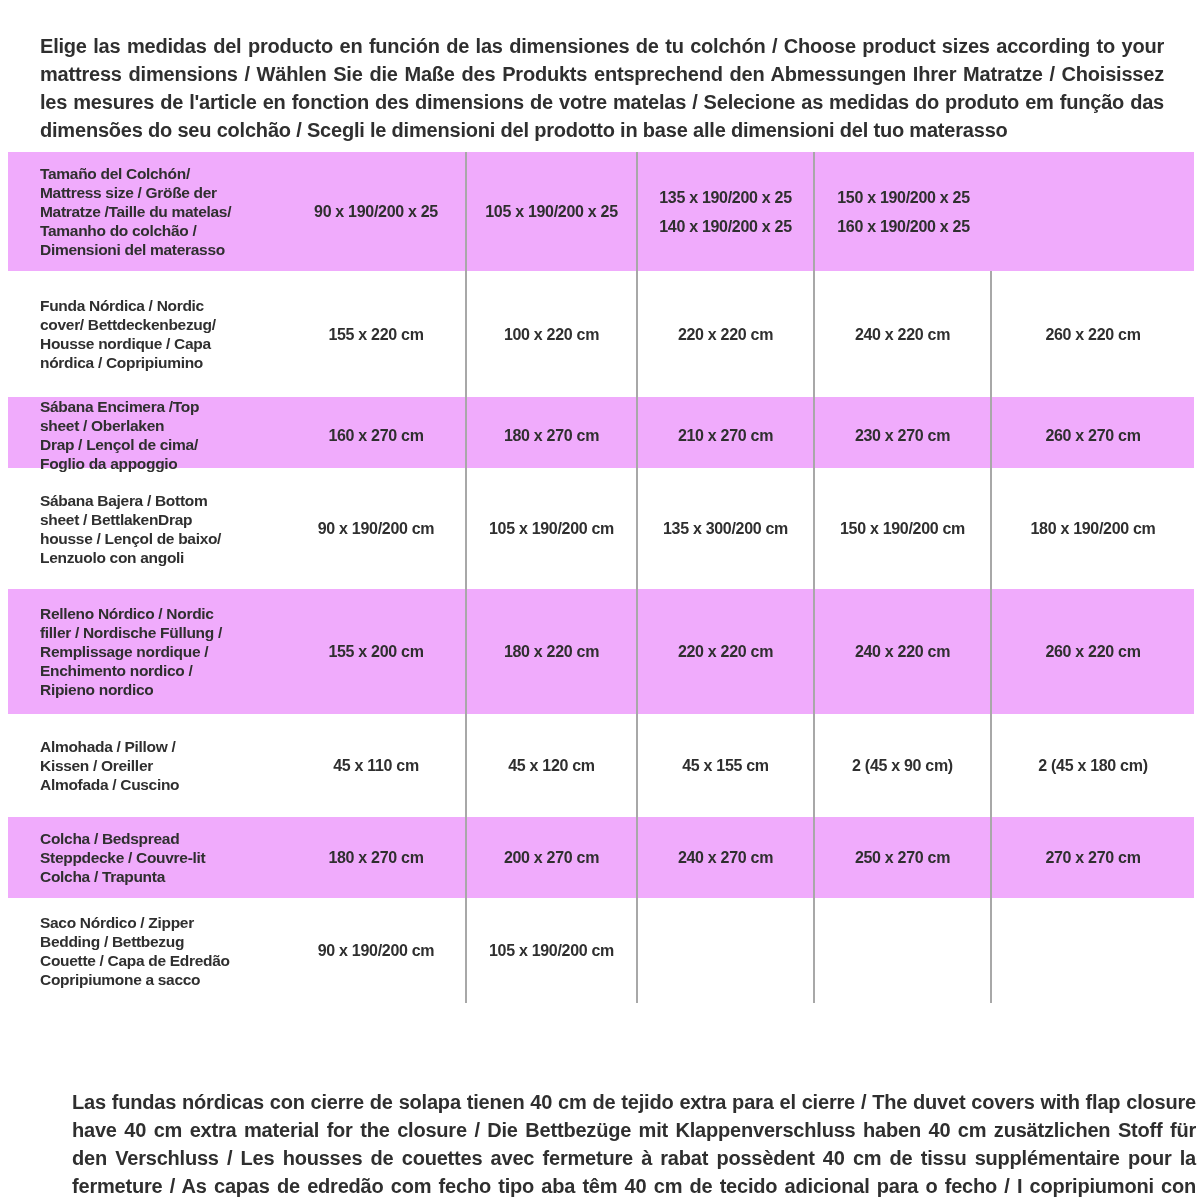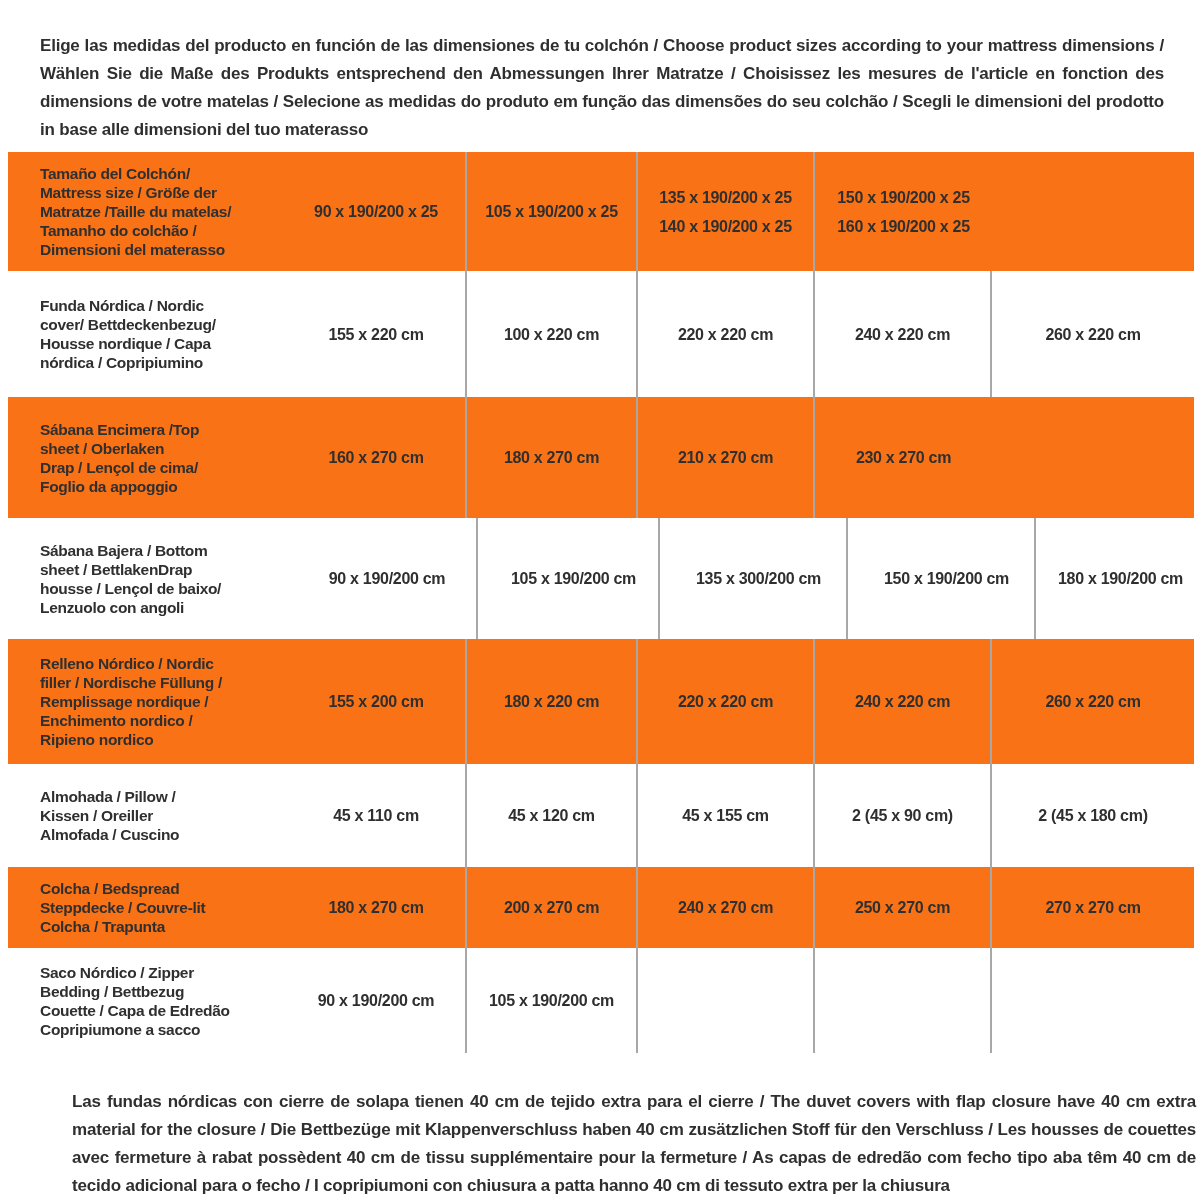--- a/index.html
+++ b/index.html
@@ -7,31 +7,31 @@
     width:1200px; height:1200px;
     font-family:"Liberation Sans", sans-serif;
     font-weight:bold;
     color:#2f2f2f;
     -webkit-font-smoothing:antialiased;
   }
   .page { position:relative; width:1200px; height:1200px; overflow:hidden; background:#fff; }
 
   .blurb {
     position:absolute; left:40px; width:1124px; margin:0;
-    font-size:17px; line-height:28px;
+    font-size:20px; line-height:28px;
     text-align:justify; text-justify:inter-word;
     letter-spacing:-0.2px;
   }
   #intro  { top:32px; }
   #footer { top:1088px;margin-left:32px; }
 
   .table { position:absolute; top:152px; left:8px; width:1186px; }
 
   .row { display:grid; grid-template-columns:279px 180px 171px 177px 177px 1fr; }
-  .row.shade { background:#f97316; }
+  .row.shade { background:#f0abfc; }
 
   .cell { display:flex; align-items:center; white-space:pre-line; letter-spacing:-0.3px; }
   .cell.label {
     padding-left:32px; padding-right:8px;
     font-size:15.5px; line-height:19px;
     justify-content:flex-start; text-align:left;
   }
   .cell.val {
     justify-content:center; text-align:center;
     font-size:16px; line-height:29px;
@@ -63,31 +63,32 @@
     <div class="cell label">Funda Nórdica / Nordic
 cover/ Bettdeckenbezug/
 Housse nordique / Capa
 nórdica / Copripiumino</div>
     <div class="cell val">155 x 220 cm</div>
     <div class="cell val">100 x 220 cm</div>
     <div class="cell val">220 x 220 cm</div>
     <div class="cell val">240 x 220 cm</div>
     <div class="cell val">260 x 220 cm</div>
   </div>
-      <div class="row shade" style="height: 121px;">
+      <div class="row shade" style="height: 71px;">
     <div class="cell label">Sábana Encimera /Top
 sheet / Oberlaken
 Drap / Lençol de cima/
 Foglio da appoggio</div>
     <div class="cell val">160 x 270 cm</div>
     <div class="cell val">180 x 270 cm</div>
     <div class="cell val">210 x 270 cm</div>
     <div class="cell val">230 x 270 cm</div>
+    <div class="cell val">260 x 270 cm</div>
   </div>
-      <div class="row" style="height: 121px; gap: 11px;">
+      <div class="row" style="height: 121px;">
     <div class="cell label">Sábana Bajera / Bottom
 sheet / BettlakenDrap
 housse / Lençol de baixo/
 Lenzuolo con angoli</div>
     <div class="cell val">90 x 190/200 cm</div>
     <div class="cell val">105 x 190/200 cm</div>
     <div class="cell val">135 x 300/200 cm</div>
     <div class="cell val">150 x 190/200 cm</div>
     <div class="cell val">180 x 190/200 cm</div>
   </div>

